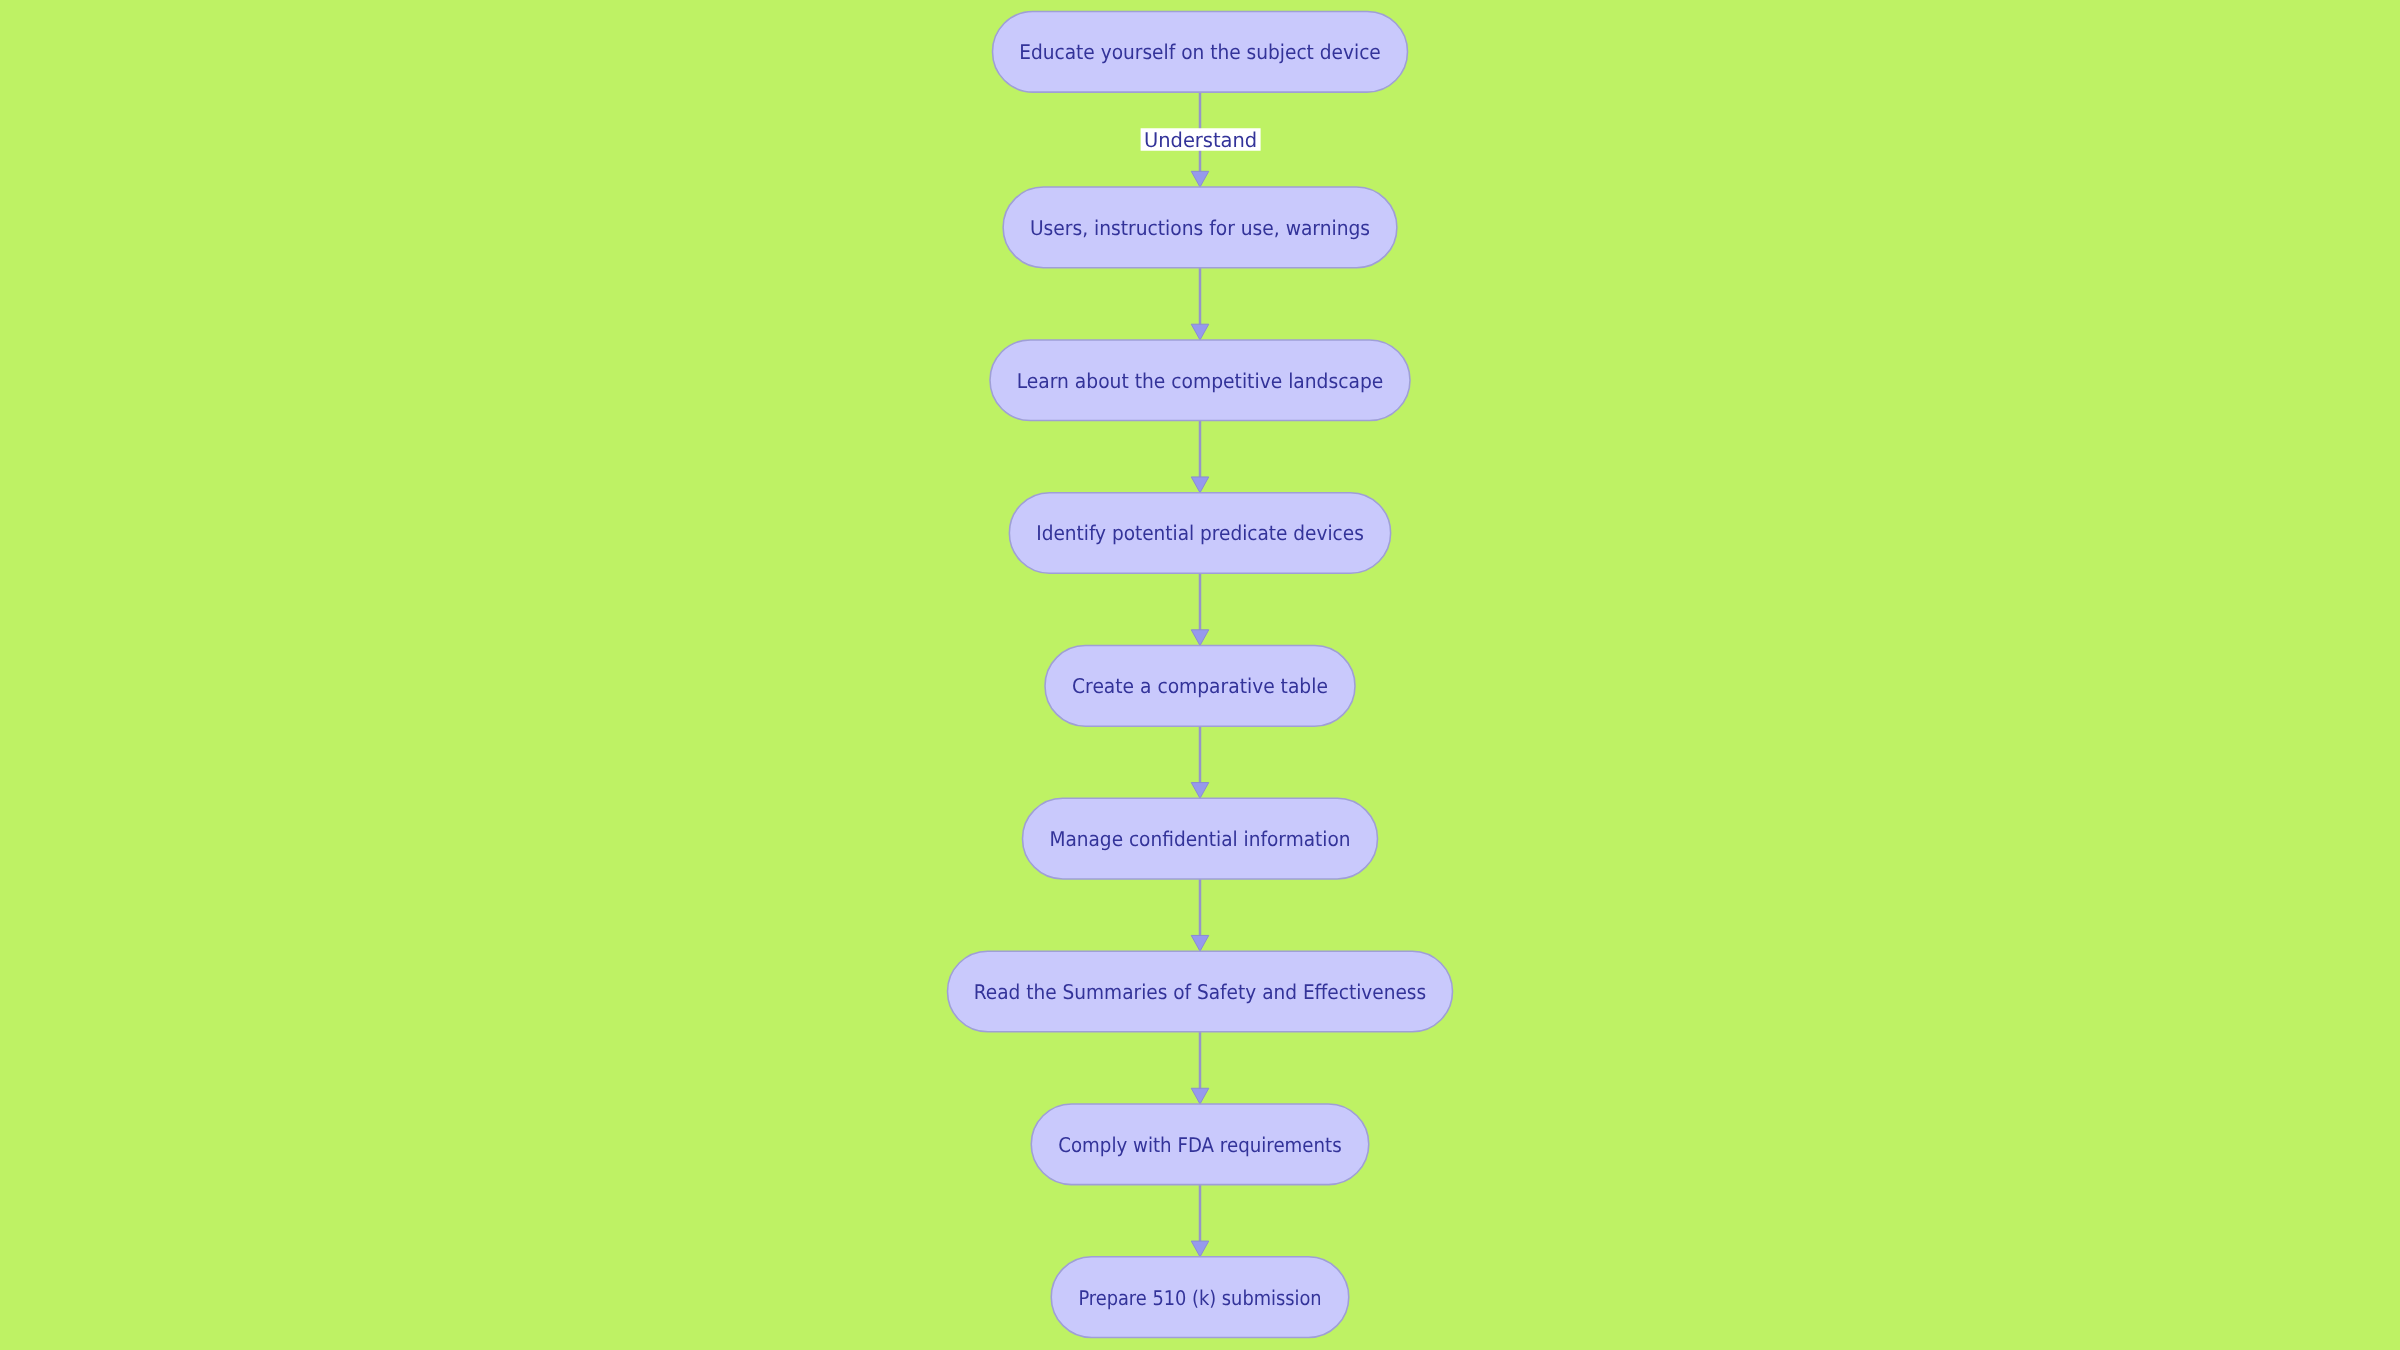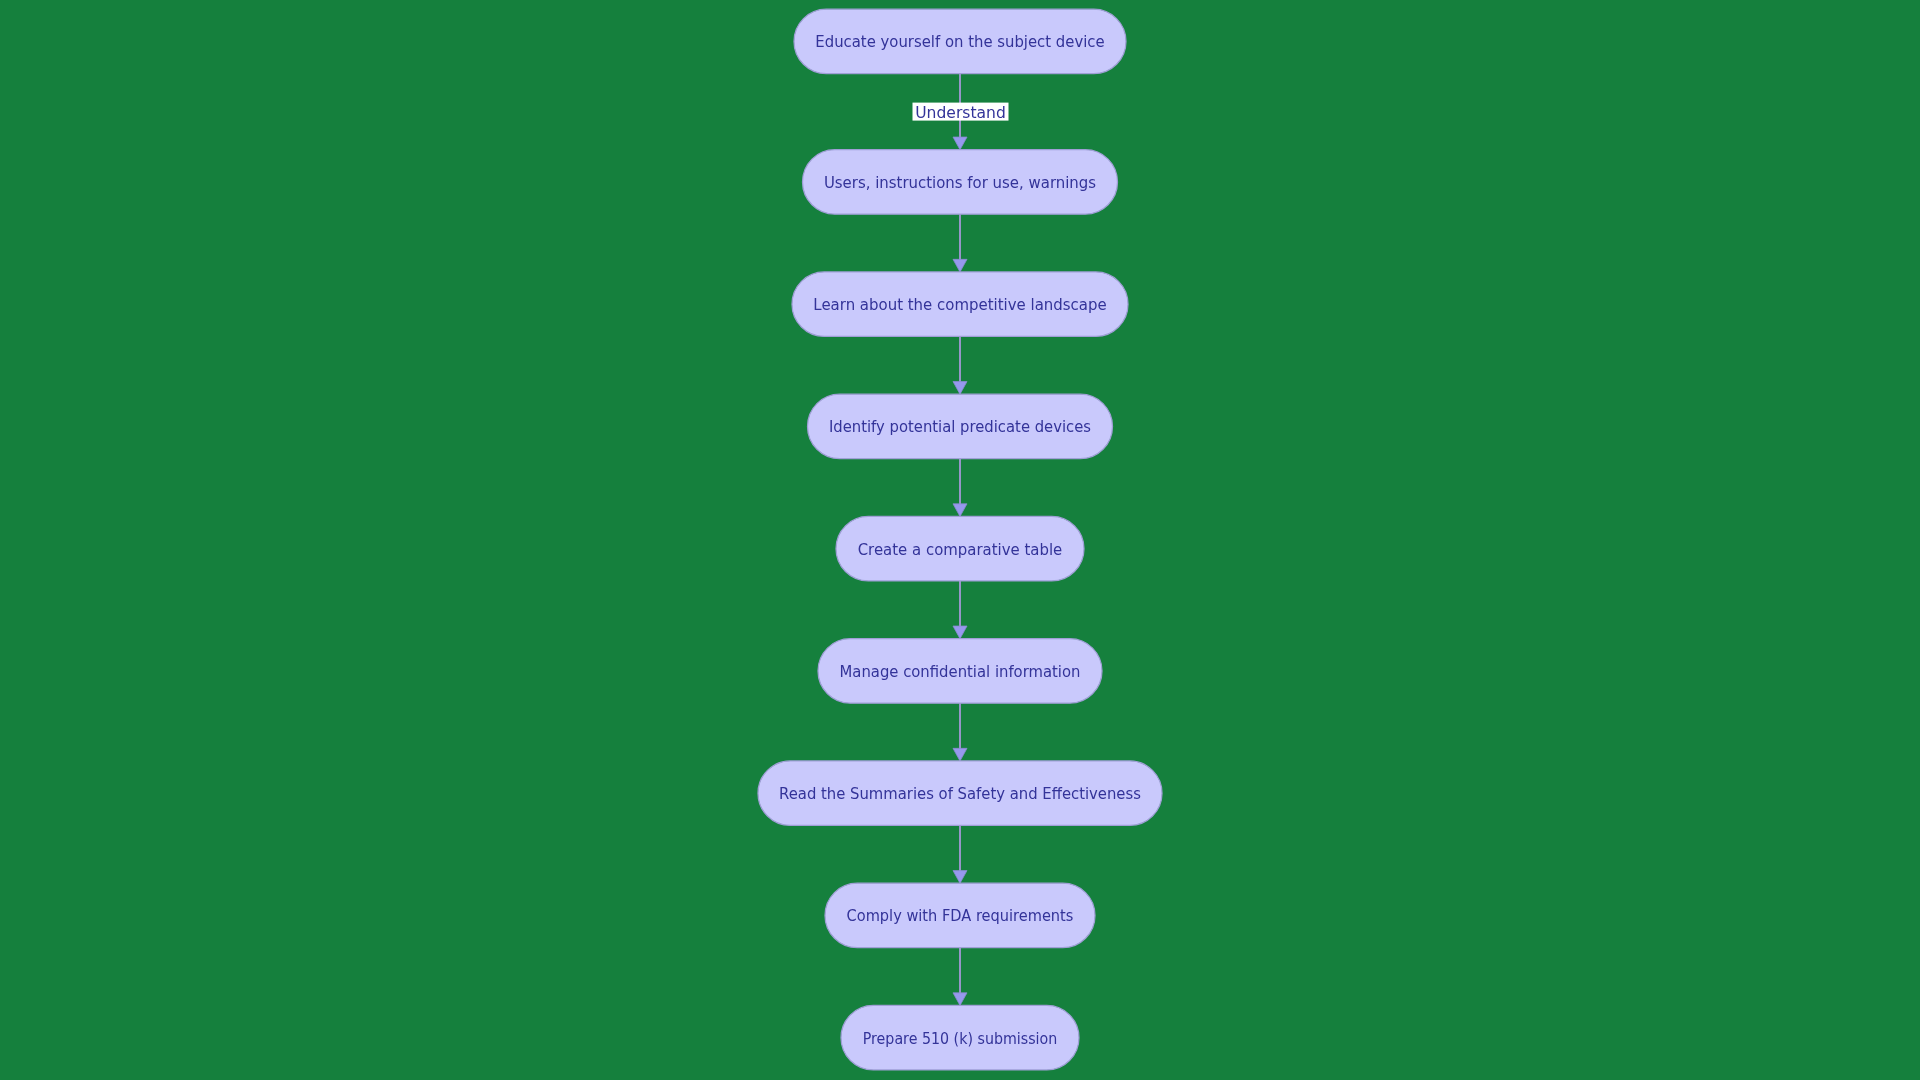--- a/index.html
+++ b/index.html
@@ -14,21 +14,21 @@
     font-family:"DejaVu Sans",sans-serif;
     font-size:16.2px;
     text-anchor:middle;
     white-space:pre;
     will-change:opacity;      
   }
 </style>
 </head>
 <body style="background: rgb(255, 255, 255);">
 
-<div id="stage" style="background: #15803d;">
+<div id="stage" style="background: #bef264;">
   <svg id="flow" width="1920" height="1080" viewBox="0 0 1920 1080">
 
     <g id="edges-layer">
 
       <g>
         <path d="M960,73.7 L960,138.25" stroke="#9696c8" stroke-width="2" fill="none"></path>
         <path d="M953,137.05 L967,137.05 L960,149.65 Z" fill="#9699ee" stroke="#8a8cd2" stroke-width="0.8" stroke-linejoin="miter"></path>
       </g>
 
       <g>

